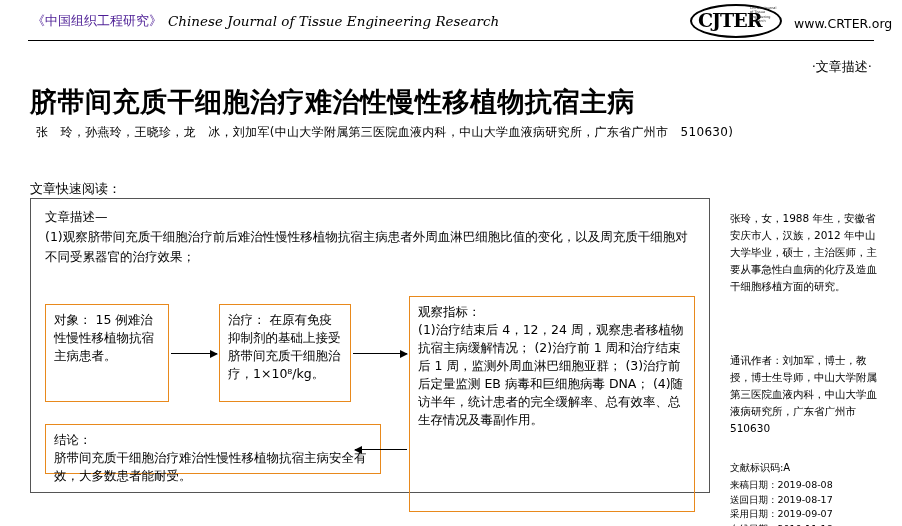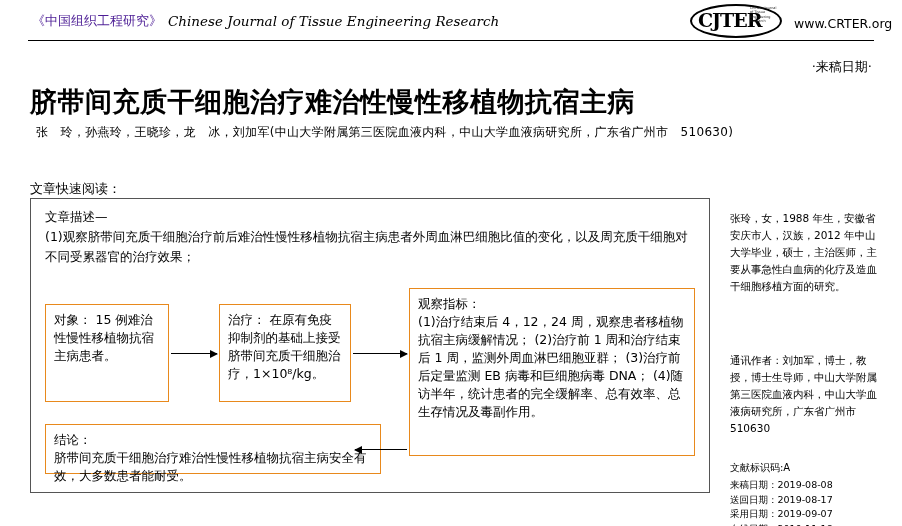--- a/index.html
+++ b/index.html
@@ -147,22 +147,22 @@
   }
   .box-object {
     left: 14px; top: 105px;
     width: 124px; height: 98px;
   }
   .box-treat {
     left: 188px; top: 105px;
     width: 132px; height: 98px;
   }
   .box-observe {
-    left: 378px; top: 89px;
-    width: 286px; height: 168px;
+    left: 378px; top: 97px;
+    width: 286px; height: 216px;
   }
   .box-conclusion {
     left: 14px; top: 225px;
     width: 336px; height: 50px;
   }
   .obox .blabel { font-weight: normal; }
   
   .arrow {
     position: absolute;
     height: 0;
@@ -228,21 +228,21 @@
     <div class="logo-wrap">
       <div class="logo-ellipse"></div>
       <div class="logo-text">CJTER</div>
       <div class="logo-side">Chinese Journal of Tissue Engineering Research</div>
     </div>
 
     <div class="logo-url">www.CRTER.org</div>
     <div class="header-rule"></div>
   </div>
 
-  <div class="paper-kind">·来稿日期·</div>
+  <div class="paper-kind">·文章描述·</div>
   <h1 class="title">脐带间充质干细胞治疗难治性慢性移植物抗宿主病</h1>
   <div class="authors">张　玲，孙燕玲，王晓珍，龙　冰，刘加军(中山大学附属第三医院血液内科，中山大学血液病研究所，广东省广州市　510630)</div>
   <div class="quickread">文章快速阅读：</div>
 
   <div class="flow-outer">
 
     <div class="desc">
       <span class="dtitle">文章描述—</span>
       <span class="dtitle">(1)观察脐带间充质干细胞治疗前后难治性慢性移植物抗宿主病患者外周血淋巴细胞比值的变化，以及周充质干细胞对不同受累器官的治疗效果；</span>
     </div>

